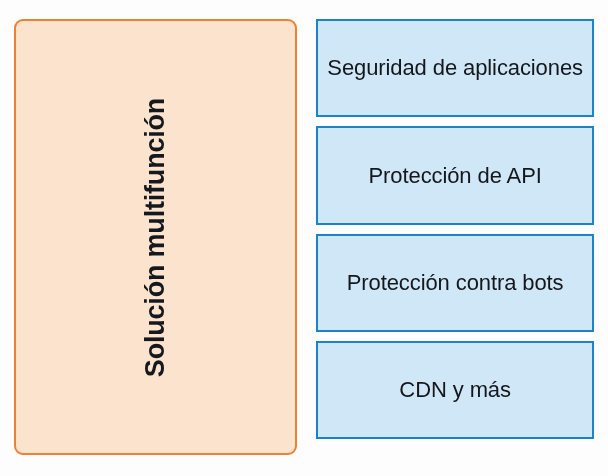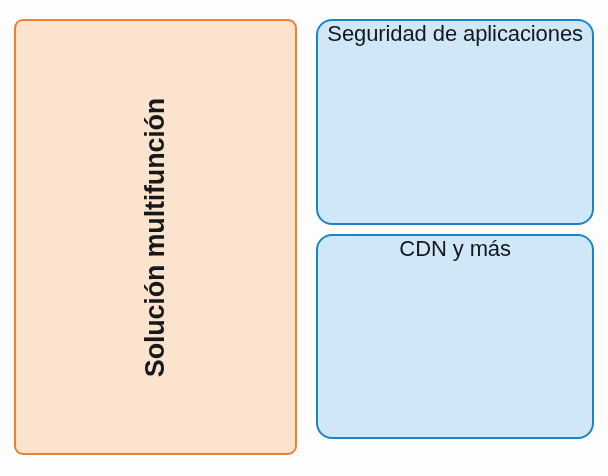--- a/index.html
+++ b/index.html
@@ -50,23 +50,23 @@
     display: flex;
     flex-direction: column;
     justify-content: space-between;
     box-sizing: border-box;
   }
   .stack-item {
     flex: 1 1 0;
     margin-bottom: 9px;
     background: #d0e7f7;
     border: 2px solid #1b84c8;
-    border-radius: 16px;
+    border-radius: 0;
     display: flex;
-    align-items: flex-start;
+    align-items: center;
     justify-content: center;
     box-sizing: border-box;
   }
   .stack-item:last-child {
     margin-bottom: 16px;
   }
   .stack-item-label {
     font-size: 22px;
     font-weight: 500;
     color: #14171c;
@@ -83,21 +83,27 @@
   <div class="left-panel">
     <div class="left-panel-label">Solución multifunción</div>
   </div>
 
   <div class="stack">
 
     <div class="stack-item">
       <span class="stack-item-label">Seguridad de aplicaciones</span>
     </div>
 
+    <div class="stack-item">
+      <span class="stack-item-label">Protección de API</span>
+    </div>
 
 
+    <div class="stack-item">
+      <span class="stack-item-label">Protección contra bots</span>
+    </div>
 
     <div class="stack-item">
       <span class="stack-item-label">CDN y más</span>
     </div>
 
   </div>
 </div>
 
 </body></html>

